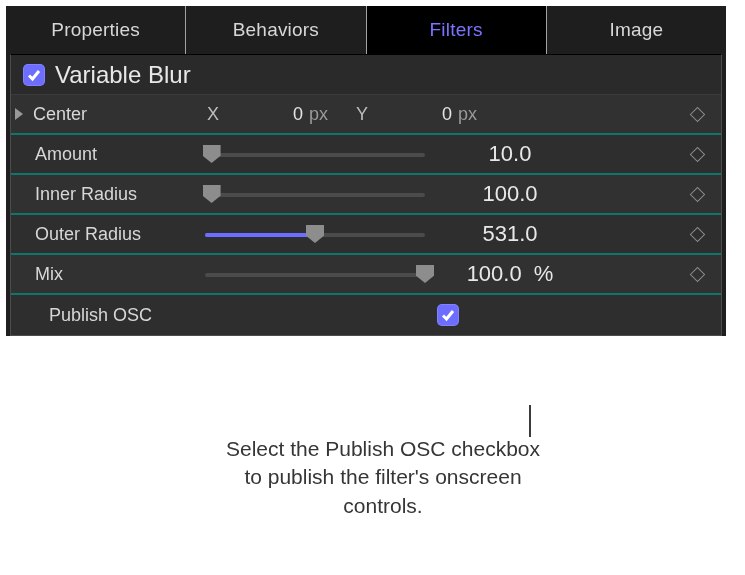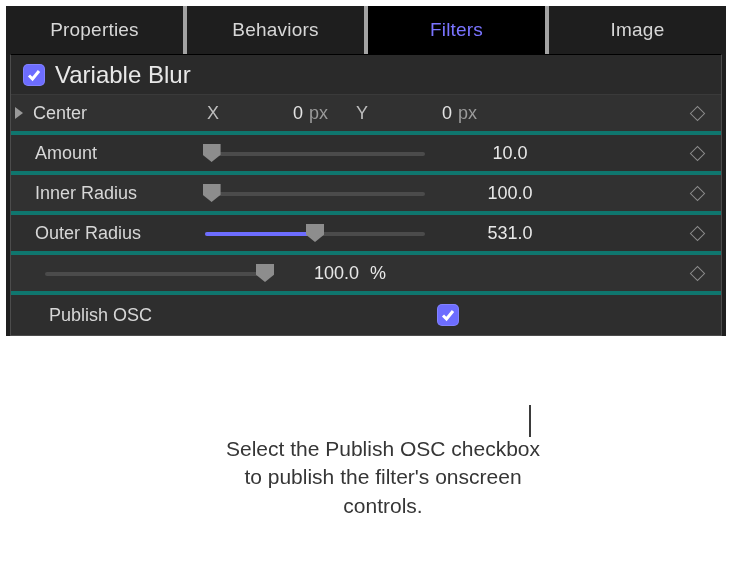--- a/index.html
+++ b/index.html
@@ -26,21 +26,21 @@
       background: #1e1e1e;
     }
     .tab {
       flex: 1;
       display: flex;
       align-items: center;
       justify-content: center;
       color: #d7d7d7;
       font-size: 19px;
       letter-spacing: .2px;
-      border-right: 4px solid #a3a3a3;
+      border-right: 1px solid #a3a3a3;
       background: #1e1e1e;
       cursor: pointer;
     }
     .tab:last-child { border-right: none; }
     .tab.active {
       color: #7a74ff;
       background: #000000;
     }
     
     .body {
@@ -62,21 +62,21 @@
       color: #e8e8e8;
       font-size: 24px;
       margin-left: 10px;
     }
     
     .row {
       height: 40px;
       display: flex;
       align-items: center;
       padding-left: 24px;
-      border-bottom: 4px solid #0f766e;
+      border-bottom: 2px solid #0f766e;
       background: #313131;
       font-size: 18px;
       color: #d7d7d7;
     }
     .row:nth-child(odd) {
       background: #2e2e2e;
     }
     .row:last-child { border-bottom: none; padding-left: 38px; }
     .disclosure {
       width: 0;
@@ -148,21 +148,21 @@
       background: #8d8d8d;
       
       clip-path: polygon(0 0, 100% 0, 100% 60%, 50% 100%, 0 60%);
       transform: translateX(-9px);
     }
     
     .value-field {
       width: 150px;
       text-align: center;
       color: #e8e8e8;
-      font-size: 18px;
+      font-size: 22px;
       margin-left: 10px;
     }
     
     .checkbox {
       width: 22px;
       height: 22px;
       border-radius: 5px;
       background: #6d6dff;
       display: flex;
       align-items: center;
@@ -296,20 +296,21 @@
         </div>
         <div class="value-field">531.0</div>
       </div>
       <div class="kf">
         <div class="kf-diamond"></div>
       </div>
     </div>
 
 
     <div class="row">
+      <div class="param-label">Mix</div>
       <div class="control-area">
         <div class="slider">
           <div class="slider-track"></div>
           <div class="slider-knob" style="left:100%"></div>
         </div>
         <div class="value-field">
           <span>100.0</span>
           <span style="margin-left:6px">%</span>
         </div>
       </div>

